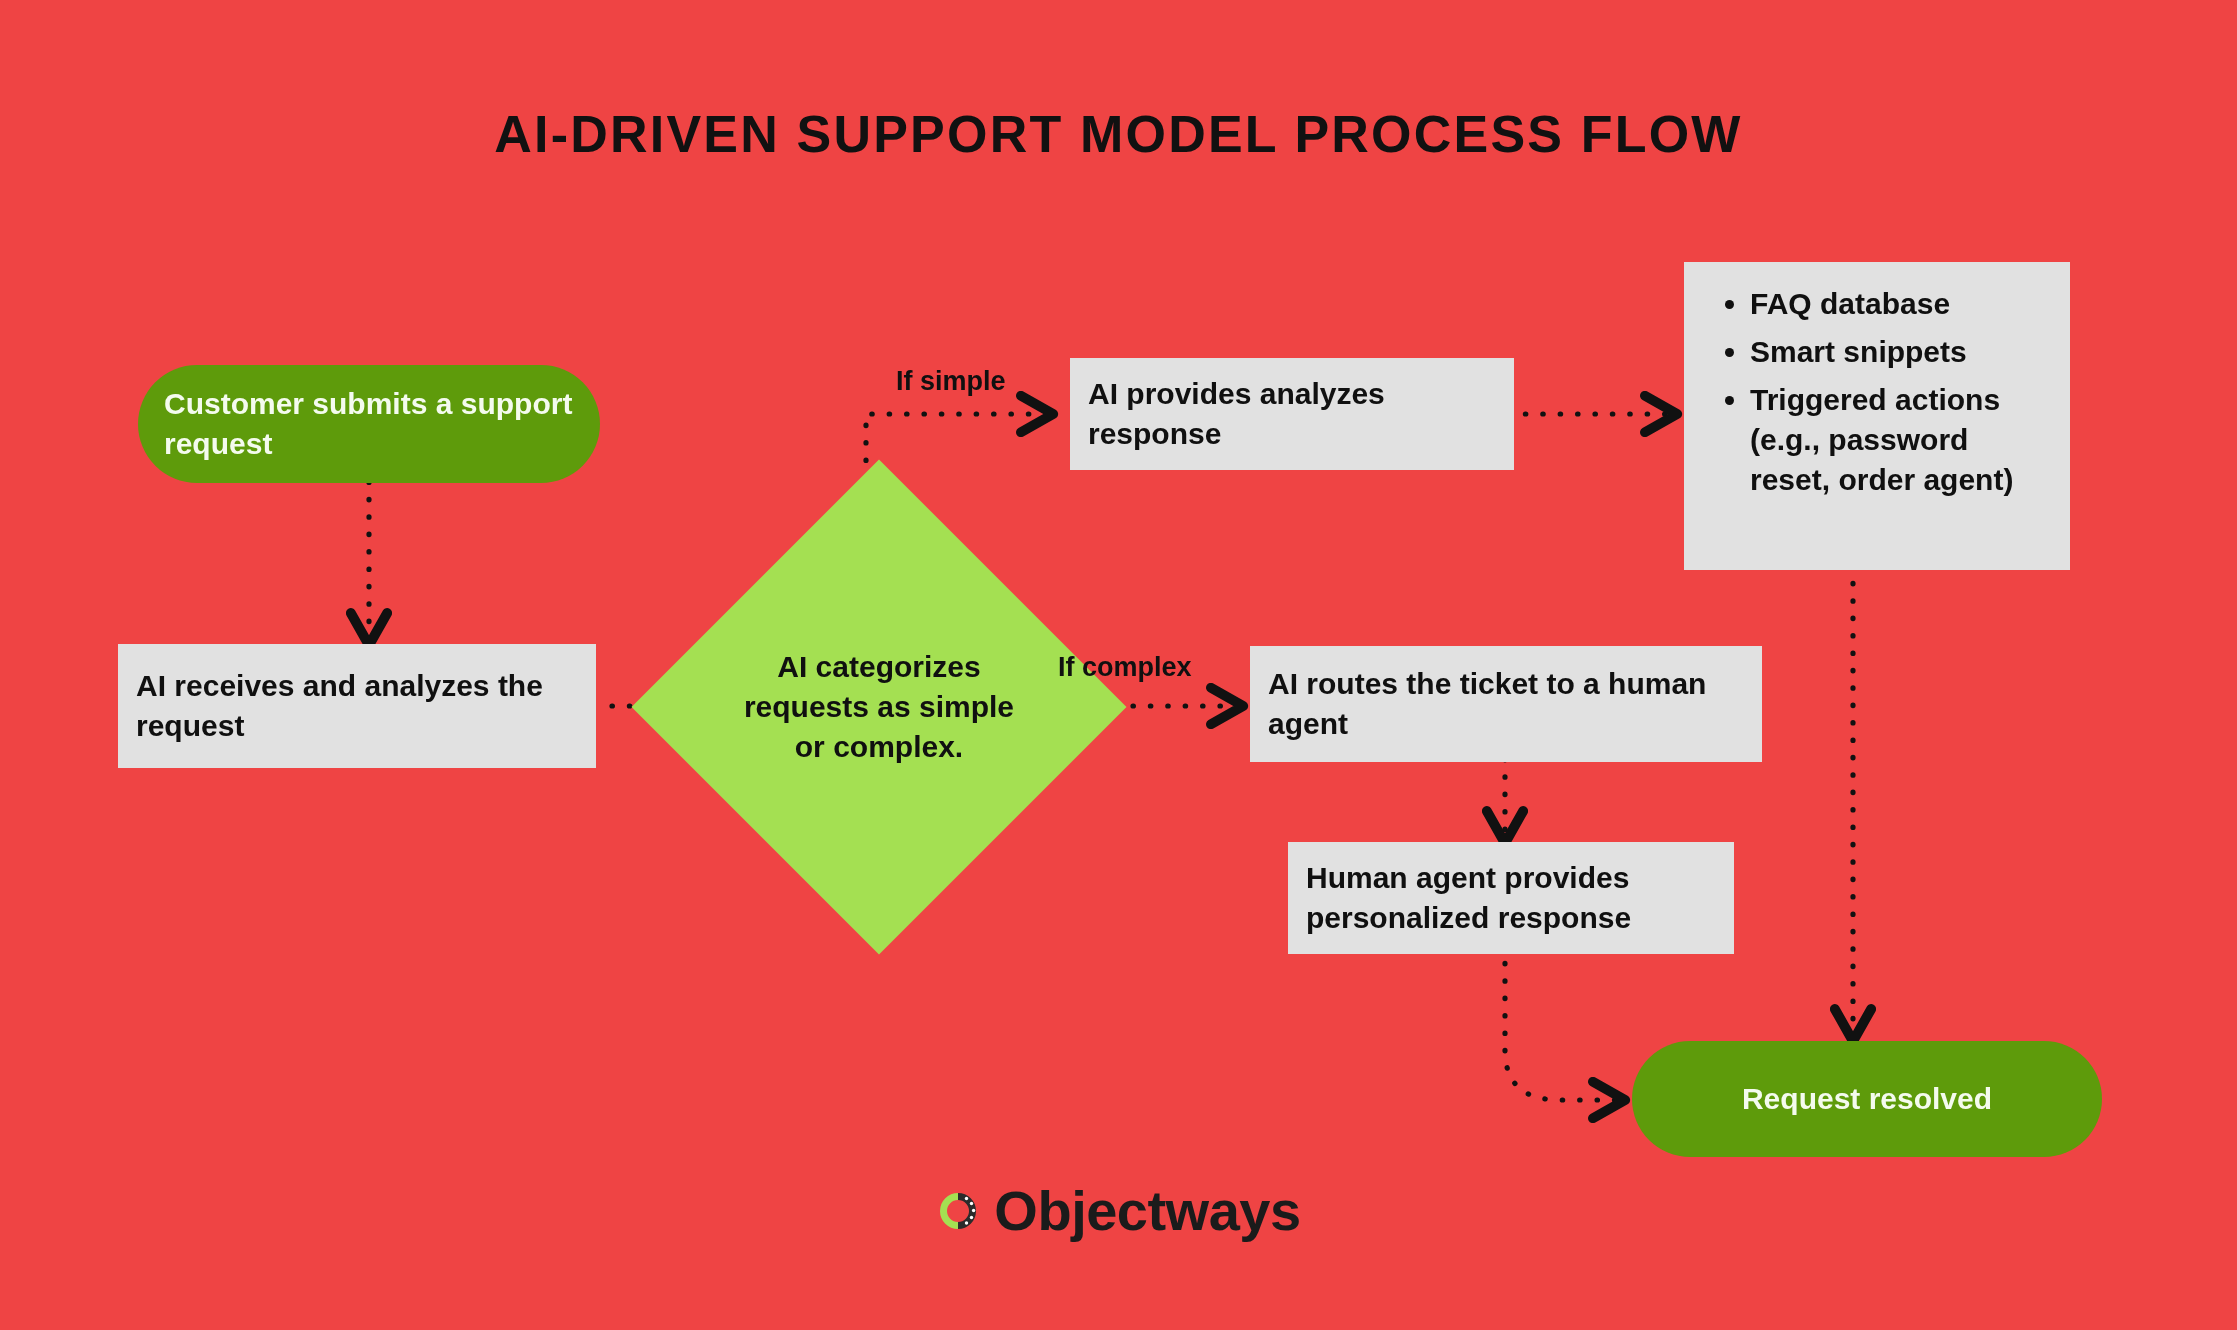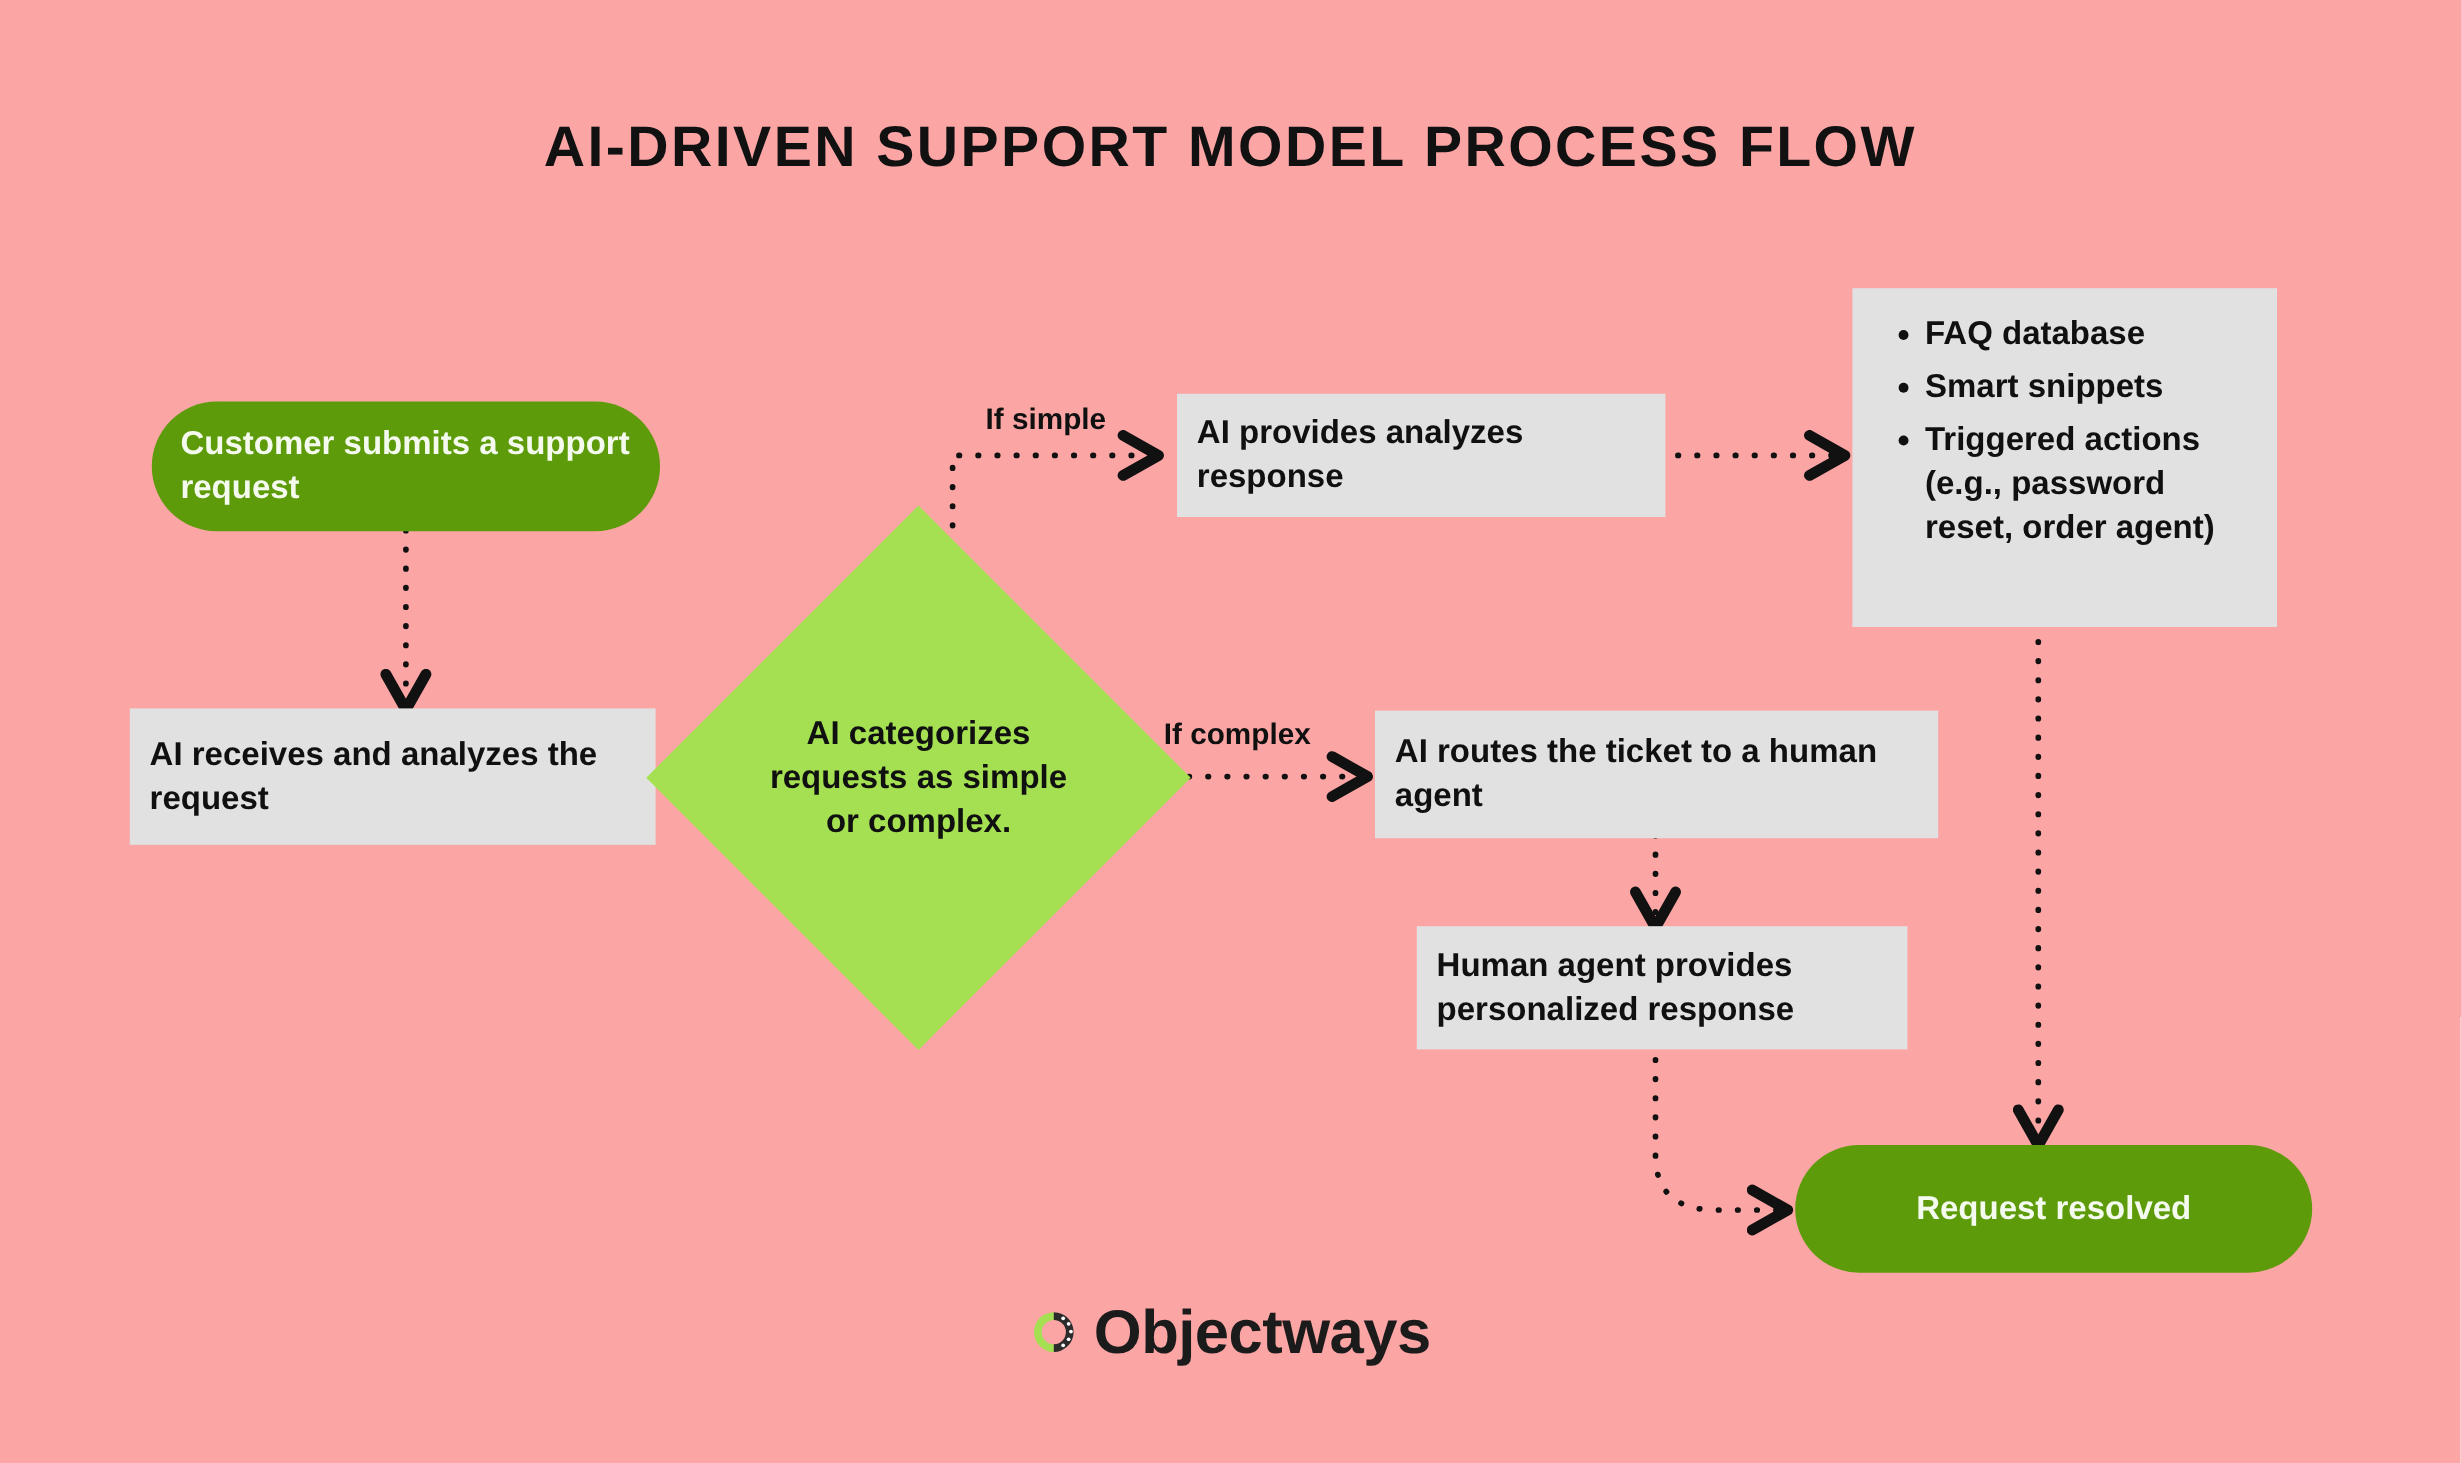--- a/index.html
+++ b/index.html
@@ -7,21 +7,21 @@
     padding: 0;
     background: #ffffff;
   }
   body {
     font-family: "Liberation Sans", sans-serif;
   }
   #canvas {
     position: relative;
     width: 2237px;
     height: 1330px;
-    background: #fca5a5;
+    background: #ef4444;
     overflow: hidden;
   }
   #edges {
     position: absolute;
     left: 0;
     top: 0;
     width: 2237px;
     height: 1330px;
     pointer-events: none;
   }
@@ -168,21 +168,21 @@
   </svg>
 
   <div class="node node-pill" style="left:138px; top:365px; width:462px; height:118px;">
     <span>Customer submits a support request</span>
   </div>
 
   <div class="node node-box" style="left:118px; top:644px; width:478px; height:124px;">
     <span>AI receives and analyzes the request</span>
   </div>
 
-  <div class="diamond-wrap" style="left:660px; top:532px; width:350px; height:350px;">
+  <div class="diamond-wrap" style="left:704px; top:532px; width:350px; height:350px;">
     <div class="diamond-shape"></div>
     <div class="diamond-label">AI categorizes requests as simple or complex.</div>
   </div>
 
   <div class="node node-box" style="left:1070px; top:358px; width:444px; height:112px;">
     <span>AI provides analyzes response</span>
   </div>
 
   <div class="node node-list" style="left:1684px; top:262px; width:386px; height:308px;">
     <ul>

